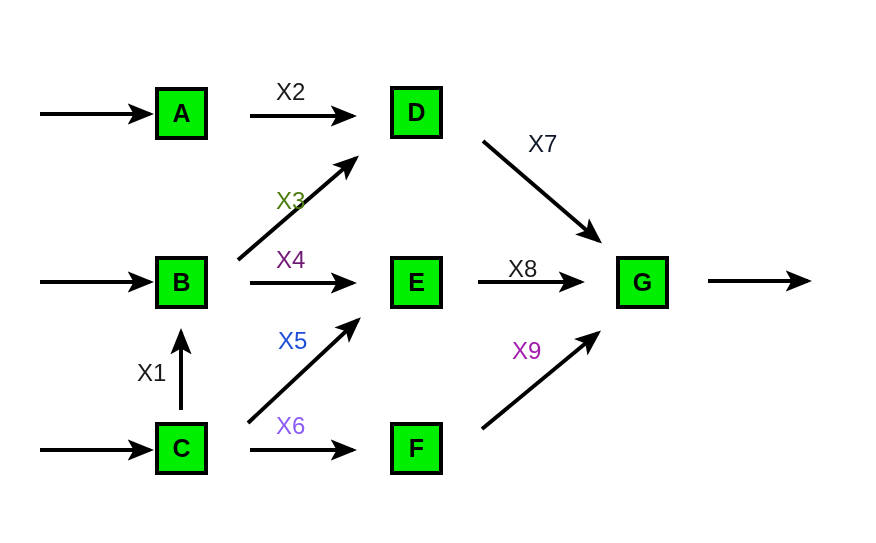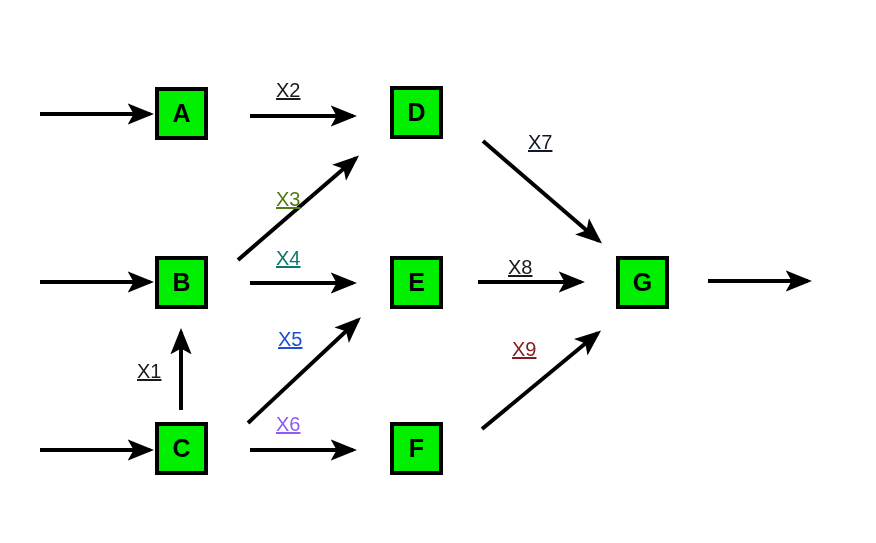--- a/index.html
+++ b/index.html
@@ -37,27 +37,26 @@
     font-family: "Liberation Sans", sans-serif;
     font-size: 25px;
     font-weight: bold;
     color: #000000;
     line-height: 1;
     user-select: none;
   }
   .edge-label {
     position: absolute;
     font-family: "Liberation Sans", sans-serif;
-    font-size: 20px;
+    font-size: 24px;
     font-weight: normal;
     color: #1a1a1a;
     white-space: nowrap;
     line-height: 1;
     user-select: none;
-    text-decoration: underline;
   }
 </style>
 </head>
 <body>
 
 <div id="canvas">
 
   <svg id="diagram-svg" viewBox="0 0 876 543" xmlns="http://www.w3.org/2000/svg">
     <defs>
       <marker id="arrowhead" markerWidth="7" markerHeight="7" refX="5.6" refY="3" orient="auto" markerUnits="strokeWidth">
@@ -99,20 +98,20 @@
   <div class="node-box" style="left: 390px; top: 422px; background: rgb(0, 238, 0); border-color: rgb(0, 0, 0);">
     <span class="node-label">F</span>
   </div>
   <div class="node-box" style="left: 616px; top: 256px; background: rgb(0, 238, 0); border-color: rgb(0, 0, 0);">
     <span class="node-label">G</span>
   </div>
 
   <span class="edge-label" style="left: 137px; top: 361px; color: rgb(26, 26, 26);">X1</span>
   <span class="edge-label" style="left: 276px; top: 80px; color: rgb(26, 26, 26);">X2</span>
   <span class="edge-label" style="left: 276px; top: 168px; color: #4d7c0f; margin-top: 21px;">X3</span>
-  <span class="edge-label" style="left: 276px; top: 248px; color: #0f766e;">X4</span>
+  <span class="edge-label" style="left: 276px; top: 248px; color: #701a75;">X4</span>
   <span class="edge-label" style="left: 278px; top: 329px; color: #1d4ed8;">X5</span>
   <span class="edge-label" style="left: 276px; top: 414px; color: #8b5cf6;">X6</span>
   <span class="edge-label" style="left: 528px; top: 132px; color: #0f172a;">X7</span>
   <span class="edge-label" style="left: 508px; top: 257px; color: rgb(26, 26, 26);">X8</span>
-  <span class="edge-label" style="left: 512px; top: 339px; color: #7f1d1d;">X9</span>
+  <span class="edge-label" style="left: 512px; top: 339px; color: #a21caf;">X9</span>
 
 </div>
 
 </body></html>

